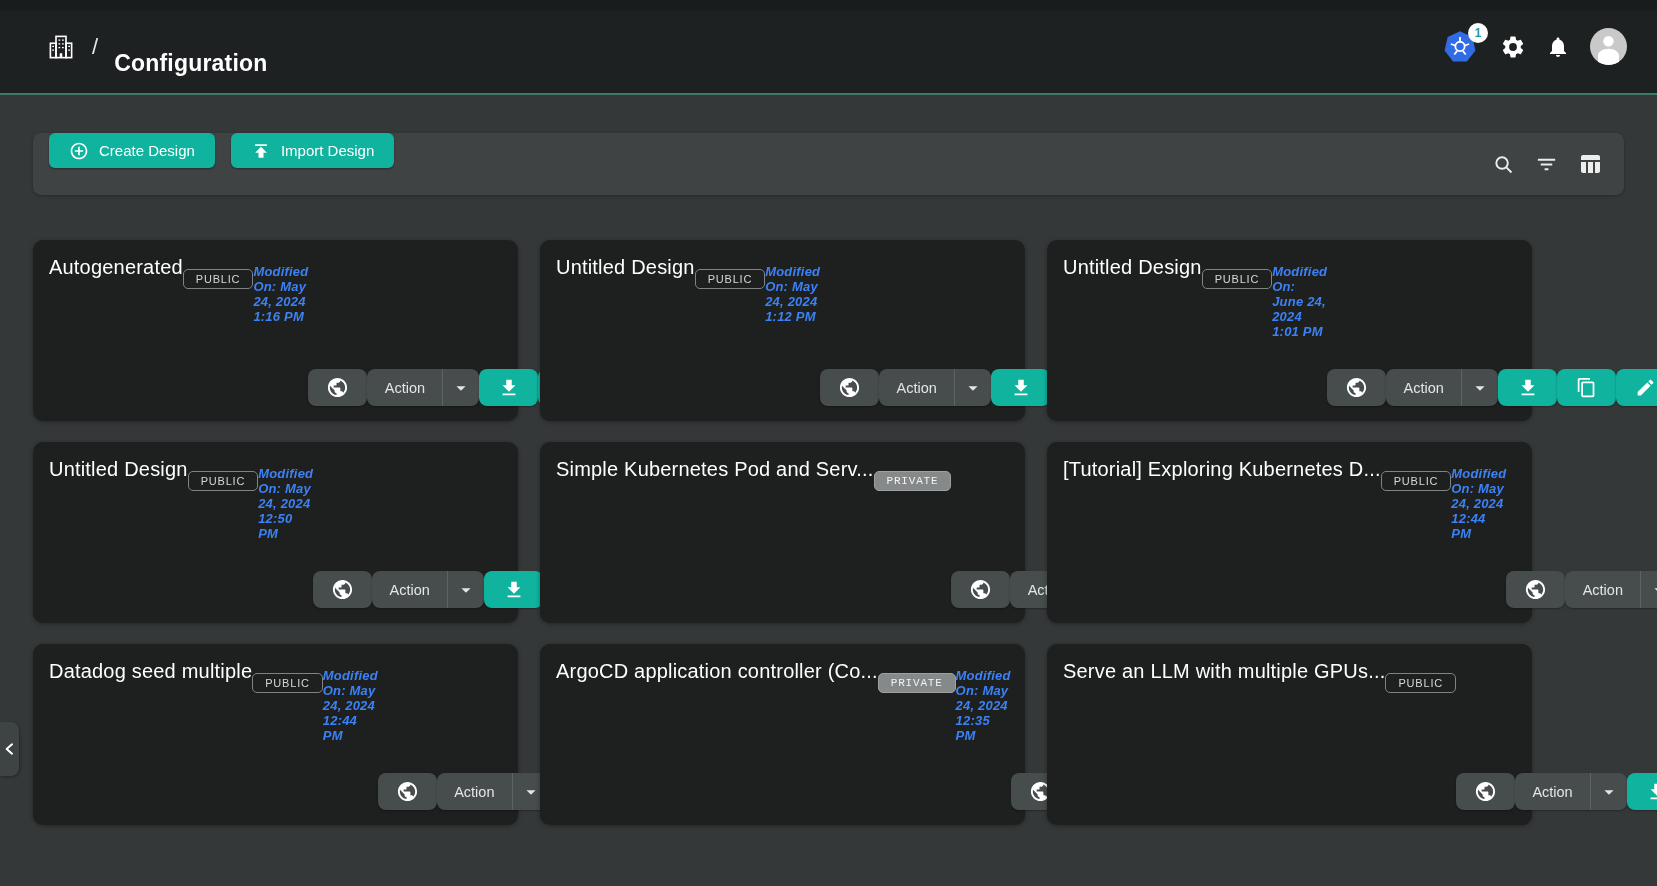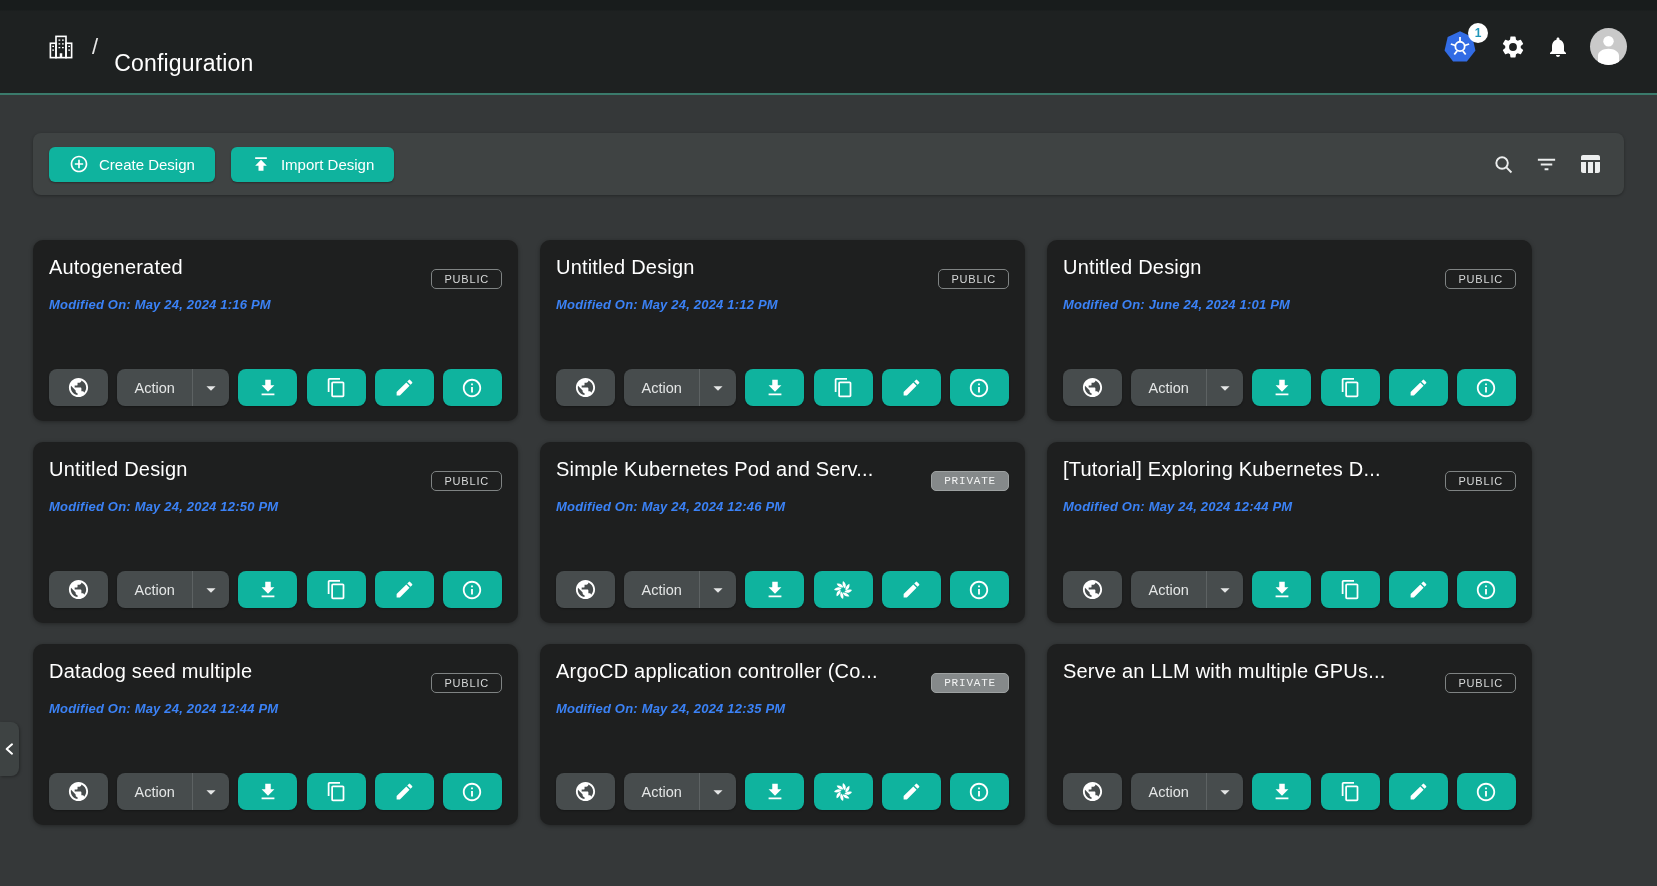--- a/index.html
+++ b/index.html
@@ -23,57 +23,57 @@
   .header{
     height:95px;
     background:linear-gradient(to bottom,#181c1c 0,#181c1c 10px,var(--header-bg) 11px);
     border-bottom:2px solid var(--divider-green);
     display:flex;align-items:center;justify-content:space-between;
     padding:0 30px 0 46px;
   }
   .breadcrumb{display:flex;align-items:center;gap:16px;}
   .org-icon svg{display:block;}
   .crumb-sep{font-size:22px;color:#e8e8e8;font-weight:400;}
-  .page-title{font-size:23px;font-weight:400;color:#fff;letter-spacing:.2px;margin-top:33px;}
+  .page-title{font-size:23px;font-weight:700;color:#fff;letter-spacing:.2px;margin-top:33px;}
   .header-right{display:flex;align-items:center;gap:20px;}
   .icon-btn{background:none;border:none;cursor:pointer;position:relative;display:flex;align-items:center;justify-content:center;padding:0;}
   .k8s-wrap{position:relative;width:40px;height:36px;}
   .k8s-badge{
     position:absolute;top:-6px;right:-8px;width:20px;height:20px;border-radius:50%;
     background:#fff;color:#1f95b9;font-size:12px;font-weight:700;
     display:flex;align-items:center;justify-content:center;
   }
   .avatar{
     width:37px;height:37px;border-radius:50%;background:#c9c9c9;
     display:flex;align-items:flex-end;justify-content:center;overflow:hidden;
   }
   
   .toolbar{
     margin:38px 33px 0 33px;height:62px;background:var(--toolbar-bg);
-    border-radius:8px;display:flex;align-items:center;padding:0 16px;
+    border-radius:8px;display:flex;padding:0 16px;
     box-shadow:0 1px 3px rgba(0,0,0,.3);
   }
   .btn-teal{
     background:var(--accent);color:#fff;border:none;border-radius:6px;
     height:35px;padding:0 20px;font-size:15px;font-family:inherit;
     display:flex;align-items:center;gap:10px;cursor:pointer;font-weight:400;
     box-shadow:0 1px 2px rgba(0,0,0,.35);
   }
   .btn-teal + .btn-teal{margin-left:16px;}
   .toolbar-spacer{flex:1;}
   .toolbar-icons{display:flex;align-items:center;gap:20px;margin-right:6px;}
   
   .grid{
     margin:45px 0 0 33px;width:1499px;
     display:grid;grid-template-columns:repeat(3,485px);
     grid-auto-rows:181px;column-gap:22px;row-gap:21px;
   }
   .card{
     background:var(--card-bg);border-radius:10px;padding:16px 16px 15px 16px;
-    display:flex;flex-direction:column;box-shadow:0 1px 4px rgba(0,0,0,.35);
+    display:flex;flex-direction:row;box-shadow:0 1px 4px rgba(0,0,0,.35);
   }
   .card-top{display:flex;justify-content:space-between;align-items:flex-start;}
   .card-title{
     font-size:20px;font-weight:500;color:#fff;letter-spacing:.2px;
     white-space:nowrap;overflow:hidden;max-width:360px;
   }
   .badge{
     font-size:11px;letter-spacing:.8px;border-radius:5px;padding:3px 12px;
     margin-top:13px;flex:0 0 auto;font-weight:400;
   }
@@ -418,21 +418,20 @@
           </svg>
         </span>
       </button>
     </div>
   </section>
     <section class="card">
     <div class="card-top">
       <h2 class="card-title">Simple Kubernetes Pod and Serv...</h2>
       <span class="badge badge-private">PRIVATE</span>
     </div>
-    <div class="card-modified">Modified On: May 24, 2024 12:46 PM</div>
     <div class="card-actions">
       <button class="act-btn act-dark">
         <span>
           <svg width="23" height="23" viewBox="0 0 24 24" fill="#fff">
             <path d="M12 2C6.48 2 2 6.48 2 12s4.48 10 10 10 10-4.48 10-10S17.52 2 12 2zm-1 17.93c-3.95-.49-7-3.85-7-7.93 0-.62.08-1.21.21-1.79L9 15v1c0 1.1.9 2 2 2v1.93zm6.9-2.54c-.26-.81-1-1.39-1.9-1.39h-1v-3c0-.55-.45-1-1-1H8v-2h2c.55 0 1-.45 1-1V7h2c1.1 0 2-.9 2-2v-.41c2.93 1.19 5 4.06 5 7.41 0 2.08-.8 3.97-2.1 5.39z"></path>
           </svg>
         </span>
       </button>
       <button class="act-btn act-split">
         <span class="split-label">Action</span>

